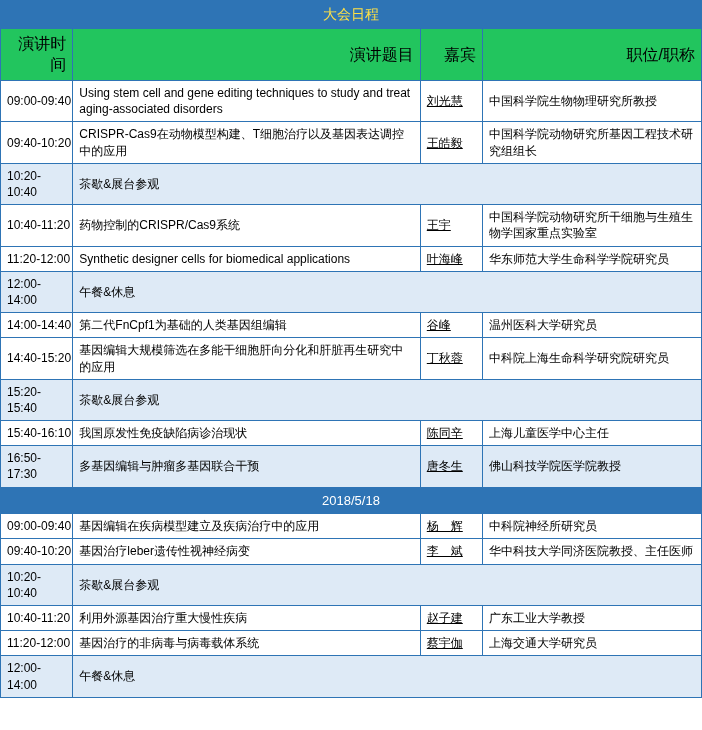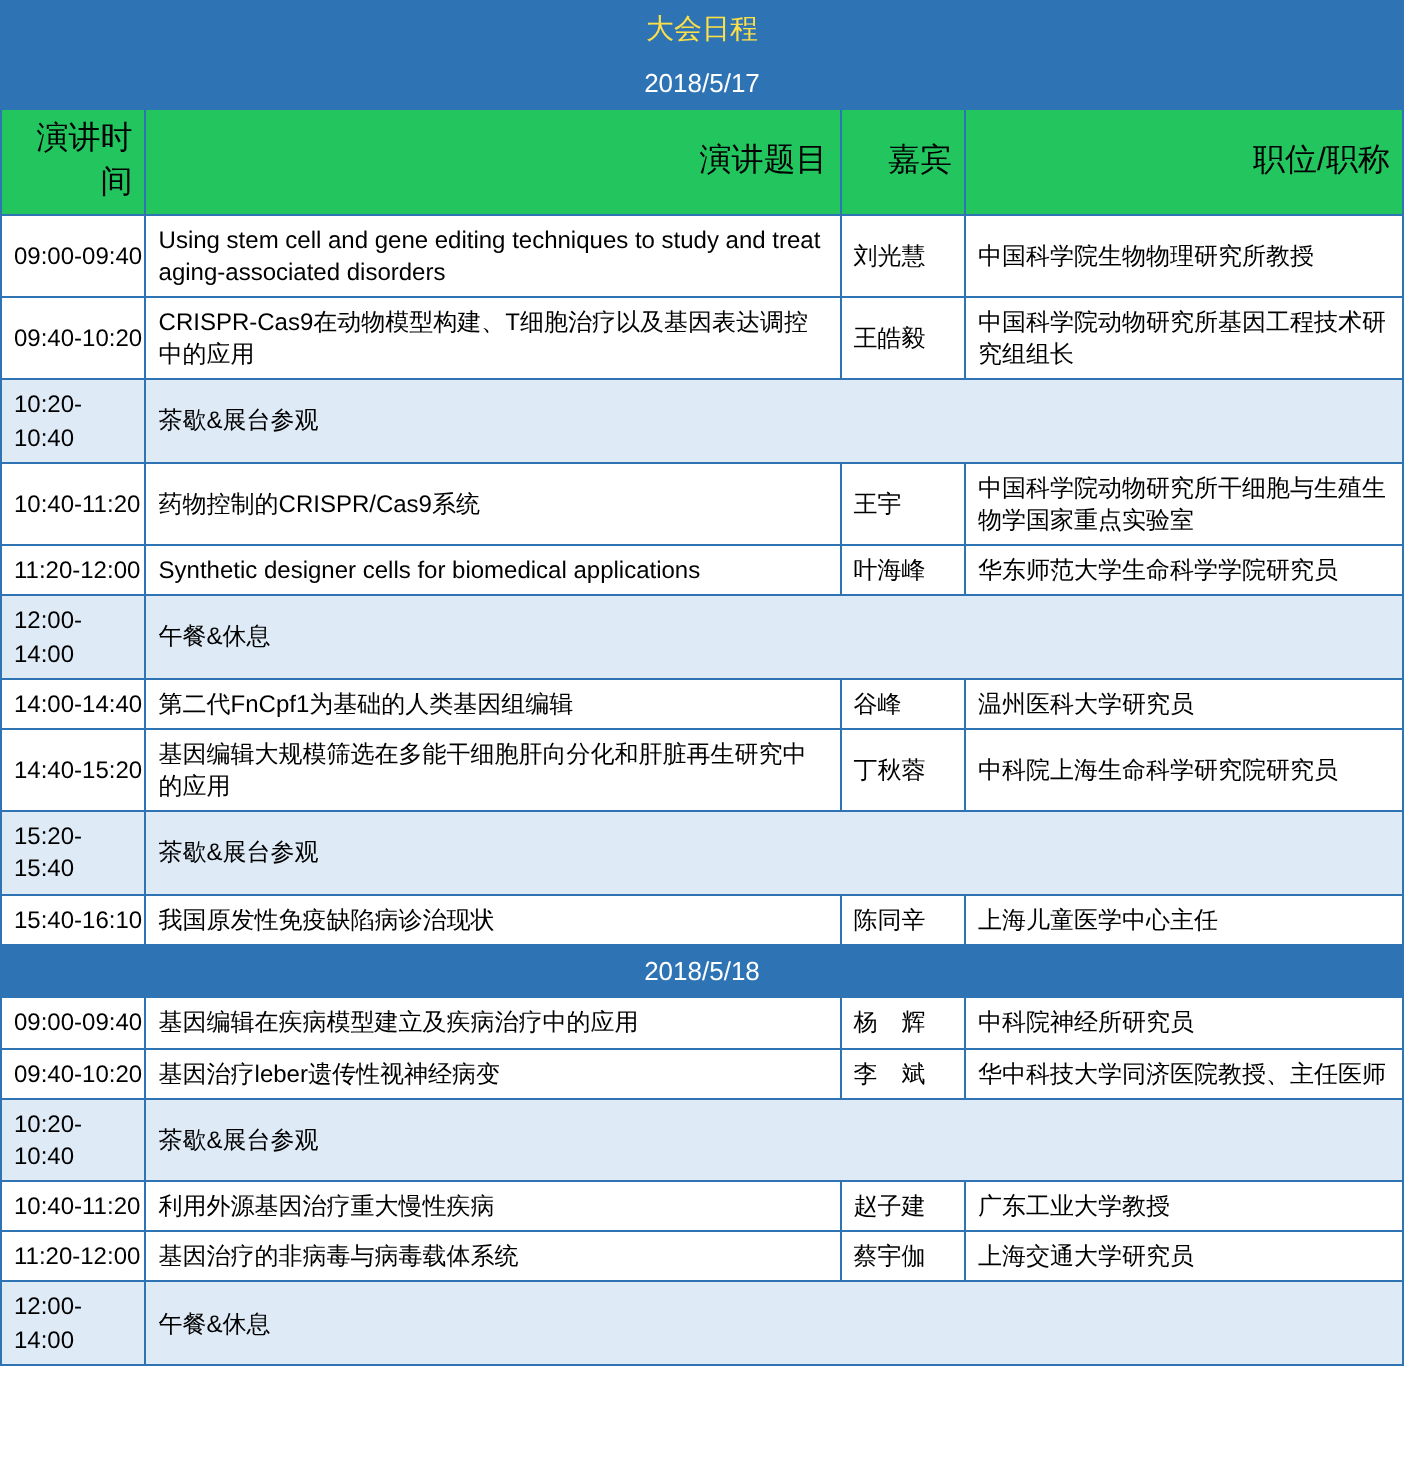--- a/index.html
+++ b/index.html
@@ -64,38 +64,35 @@
     background: #ffffff;
     font-size: 12px;
   }
   .sess-row td.time-cell {
     white-space: nowrap;
   }
   .col-time { width: 72px; }
   .col-topic { width: 346px; }
   .col-guest { width: 62px; }
   .col-title { width: 218px; }
-  .guest-cell { white-space: nowrap; }
+  .guest-cell { white-space: nowrap; text-decoration: underline; }
 </style>
 </head>
 <body>
 
 <table class="schedule">
   <colgroup>
     <col class="col-time">
     <col class="col-topic">
     <col class="col-guest">
     <col class="col-title">
   </colgroup>
   <tbody>
     <tr class="title-row">
       <td colspan="4">大会日程</td>
-    </tr>
-    <tr class="date-row">
-      <td colspan="4">2018/5/17</td>
     </tr>
     <tr class="head-row">
       <td>演讲时间</td>
       <td>演讲题目</td>
       <td>嘉宾</td>
       <td>职位/职称</td>
     </tr>
 
     <tr class="sess-row">
       <td class="time-cell">09:00-09:40</td>
@@ -144,20 +141,26 @@
     <tr class="break-row">
       <td class="time-cell">15:20-15:40</td>
       <td colspan="3">茶歇&amp;展台参观</td>
     </tr>
     <tr class="sess-row">
       <td class="time-cell">15:40-16:10</td>
       <td>我国原发性免疫缺陷病诊治现状</td>
       <td class="guest-cell">陈同辛</td>
       <td>上海儿童医学中心主任</td>
     </tr>
+    <tr class="break-row">
+      <td class="time-cell">16:50-17:30</td>
+      <td>多基因编辑与肿瘤多基因联合干预</td>
+      <td class="guest-cell">唐冬生</td>
+      <td>佛山科技学院医学院教授</td>
+    </tr>
 
     <tr class="date-row">
       <td colspan="4">2018/5/18</td>
     </tr>
 
     <tr class="sess-row">
       <td class="time-cell">09:00-09:40</td>
       <td>基因编辑在疾病模型建立及疾病治疗中的应用</td>
       <td class="guest-cell">杨　辉</td>
       <td>中科院神经所研究员</td>

